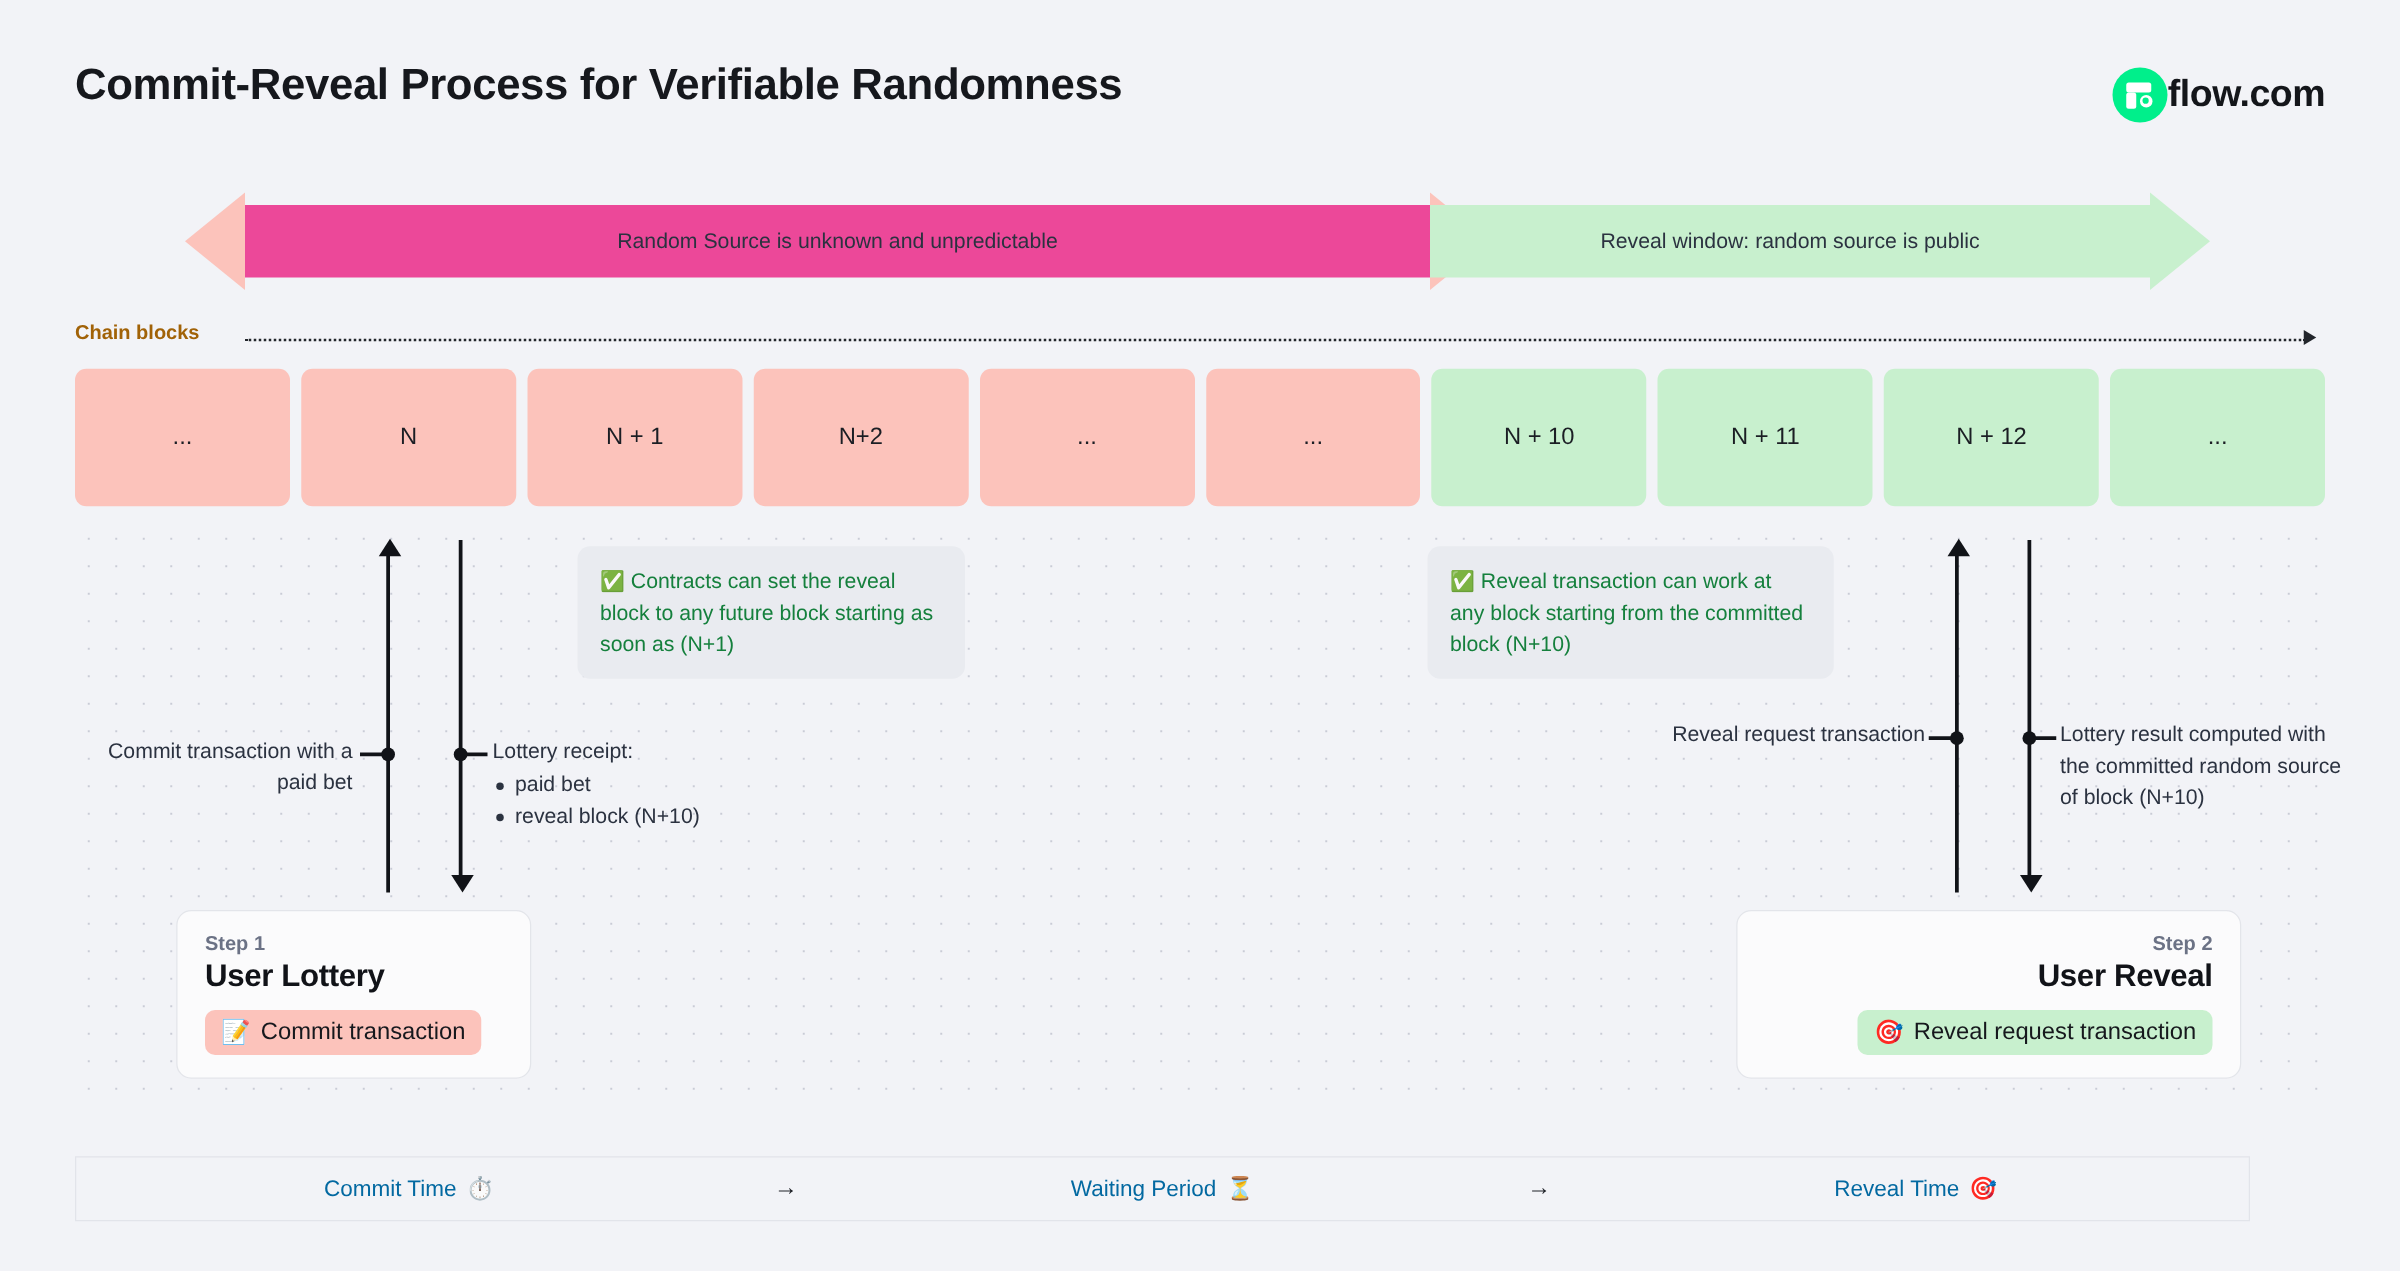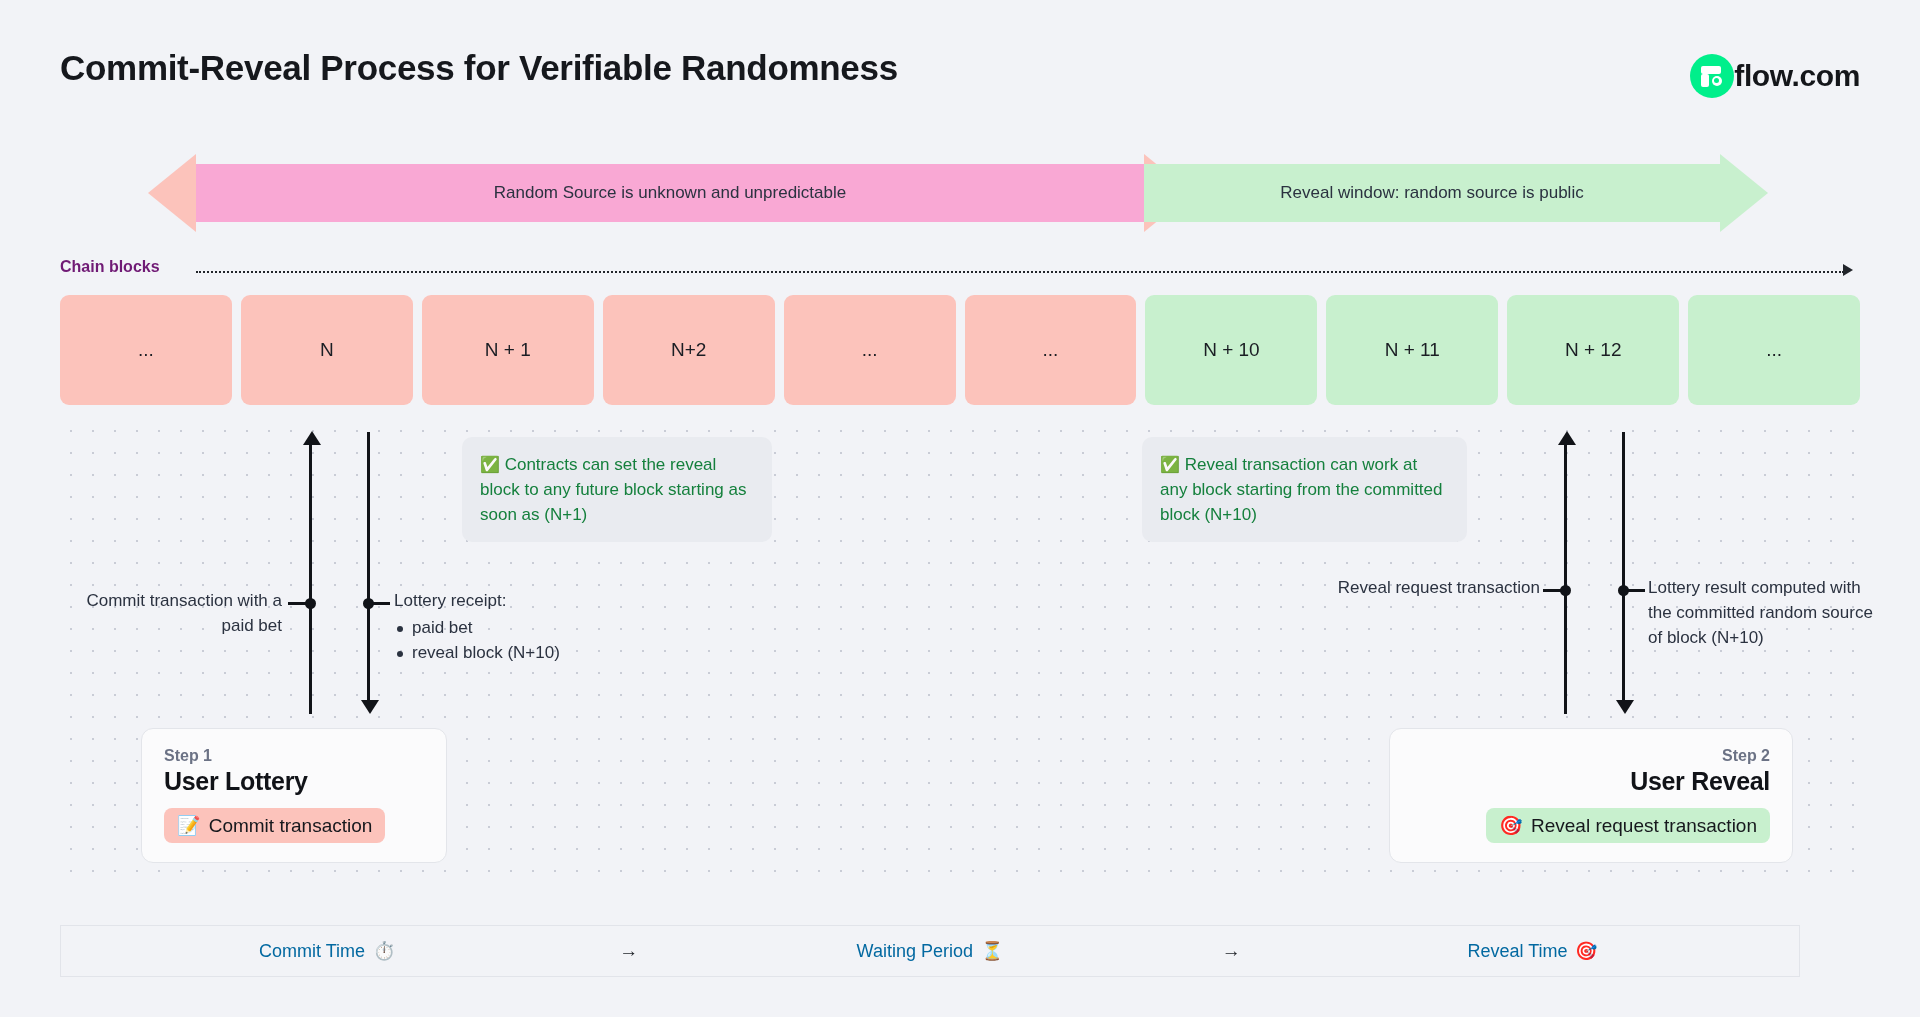--- a/index.html
+++ b/index.html
@@ -25,42 +25,42 @@
   .brand-mark .g4 { position: absolute; left: 24px; top: 24px; width: 5px; height: 5px; background: #00ef8b; border-radius: 50%; }
   .brand-text { font-size: 30px; font-weight: 700; color: #14161a; letter-spacing: -0.4px; }
 
   
   .banner {
     position: absolute; height: 58px;
     display: flex; align-items: center; justify-content: center;
     font-size: 17px; color: #2b3240;
   }
   .banner span { position: relative; z-index: 2; }
-  .banner-pink { left: 196px; top: 164px; width: 948px; background: #f9a8d4; }
+  .banner-pink { left: 196px; top: 164px; width: 948px; background: #ec4899; }
   .banner-pink::before {
     content: ""; position: absolute; left: -48px; top: -10px;
     border-top: 39px solid transparent; border-bottom: 39px solid transparent;
     border-right: 48px solid #fcc3bb;
   }
   .banner-pink::after {
     content: ""; position: absolute; right: -48px; top: -10px;
     border-top: 39px solid transparent; border-bottom: 39px solid transparent;
     border-left: 48px solid #fcc3bb;
   }
   .banner-green { left: 1144px; top: 164px; width: 576px; background: #c8f0ce; }
   .banner-green::after {
     content: ""; position: absolute; right: -48px; top: -10px;
     border-top: 39px solid transparent; border-bottom: 39px solid transparent;
     border-left: 48px solid #c8f0ce;
   }
 
   
   .rail-label {
     position: absolute; left: 60px; top: 258px;
-    font-size: 16px; font-weight: 700; color: #701a75;
+    font-size: 16px; font-weight: 700; color: #a16207;
   }
   .rail-line {
     position: absolute; left: 196px; top: 271px; width: 1648px; height: 0;
     border-top: 2.5px dotted #22252b;
   }
   .rail-arrow {
     position: absolute; left: 1843px; top: 264px;
     border-top: 6px solid transparent; border-bottom: 6px solid transparent;
     border-left: 10px solid #22252b;
   }
@@ -105,21 +105,21 @@
   .anno.right-align { text-align: right; }
   .anno ul { list-style: none; margin-top: 2px; }
   .anno li { position: relative; padding-left: 18px; }
   .anno li::before {
     content: ""; position: absolute; left: 3px; top: 10px;
     width: 6px; height: 6px; border-radius: 50%; background: #2b3240;
   }
 
   
   .step-card {
-    position: absolute; width: 306px; height: 135px;
+    position: absolute; width: 284px; height: 135px;
     background: #fbfbfc; border: 1px solid #e3e5ea; border-radius: 12px;
     padding: 18px 22px;
   }
   .step-kicker { font-size: 16px; font-weight: 700; color: #6b7285; margin-bottom: 2px; }
   .step-title { font-size: 25px; font-weight: 700; color: #111318; letter-spacing: -0.3px; margin-bottom: 12px; }
   .step-pill {
     display: inline-flex; align-items: center; gap: 8px;
     border-radius: 8px; padding: 6px 13px; font-size: 19px; color: #16181d;
   }
   .step-pill.pink { background: #fcc3bb; }

